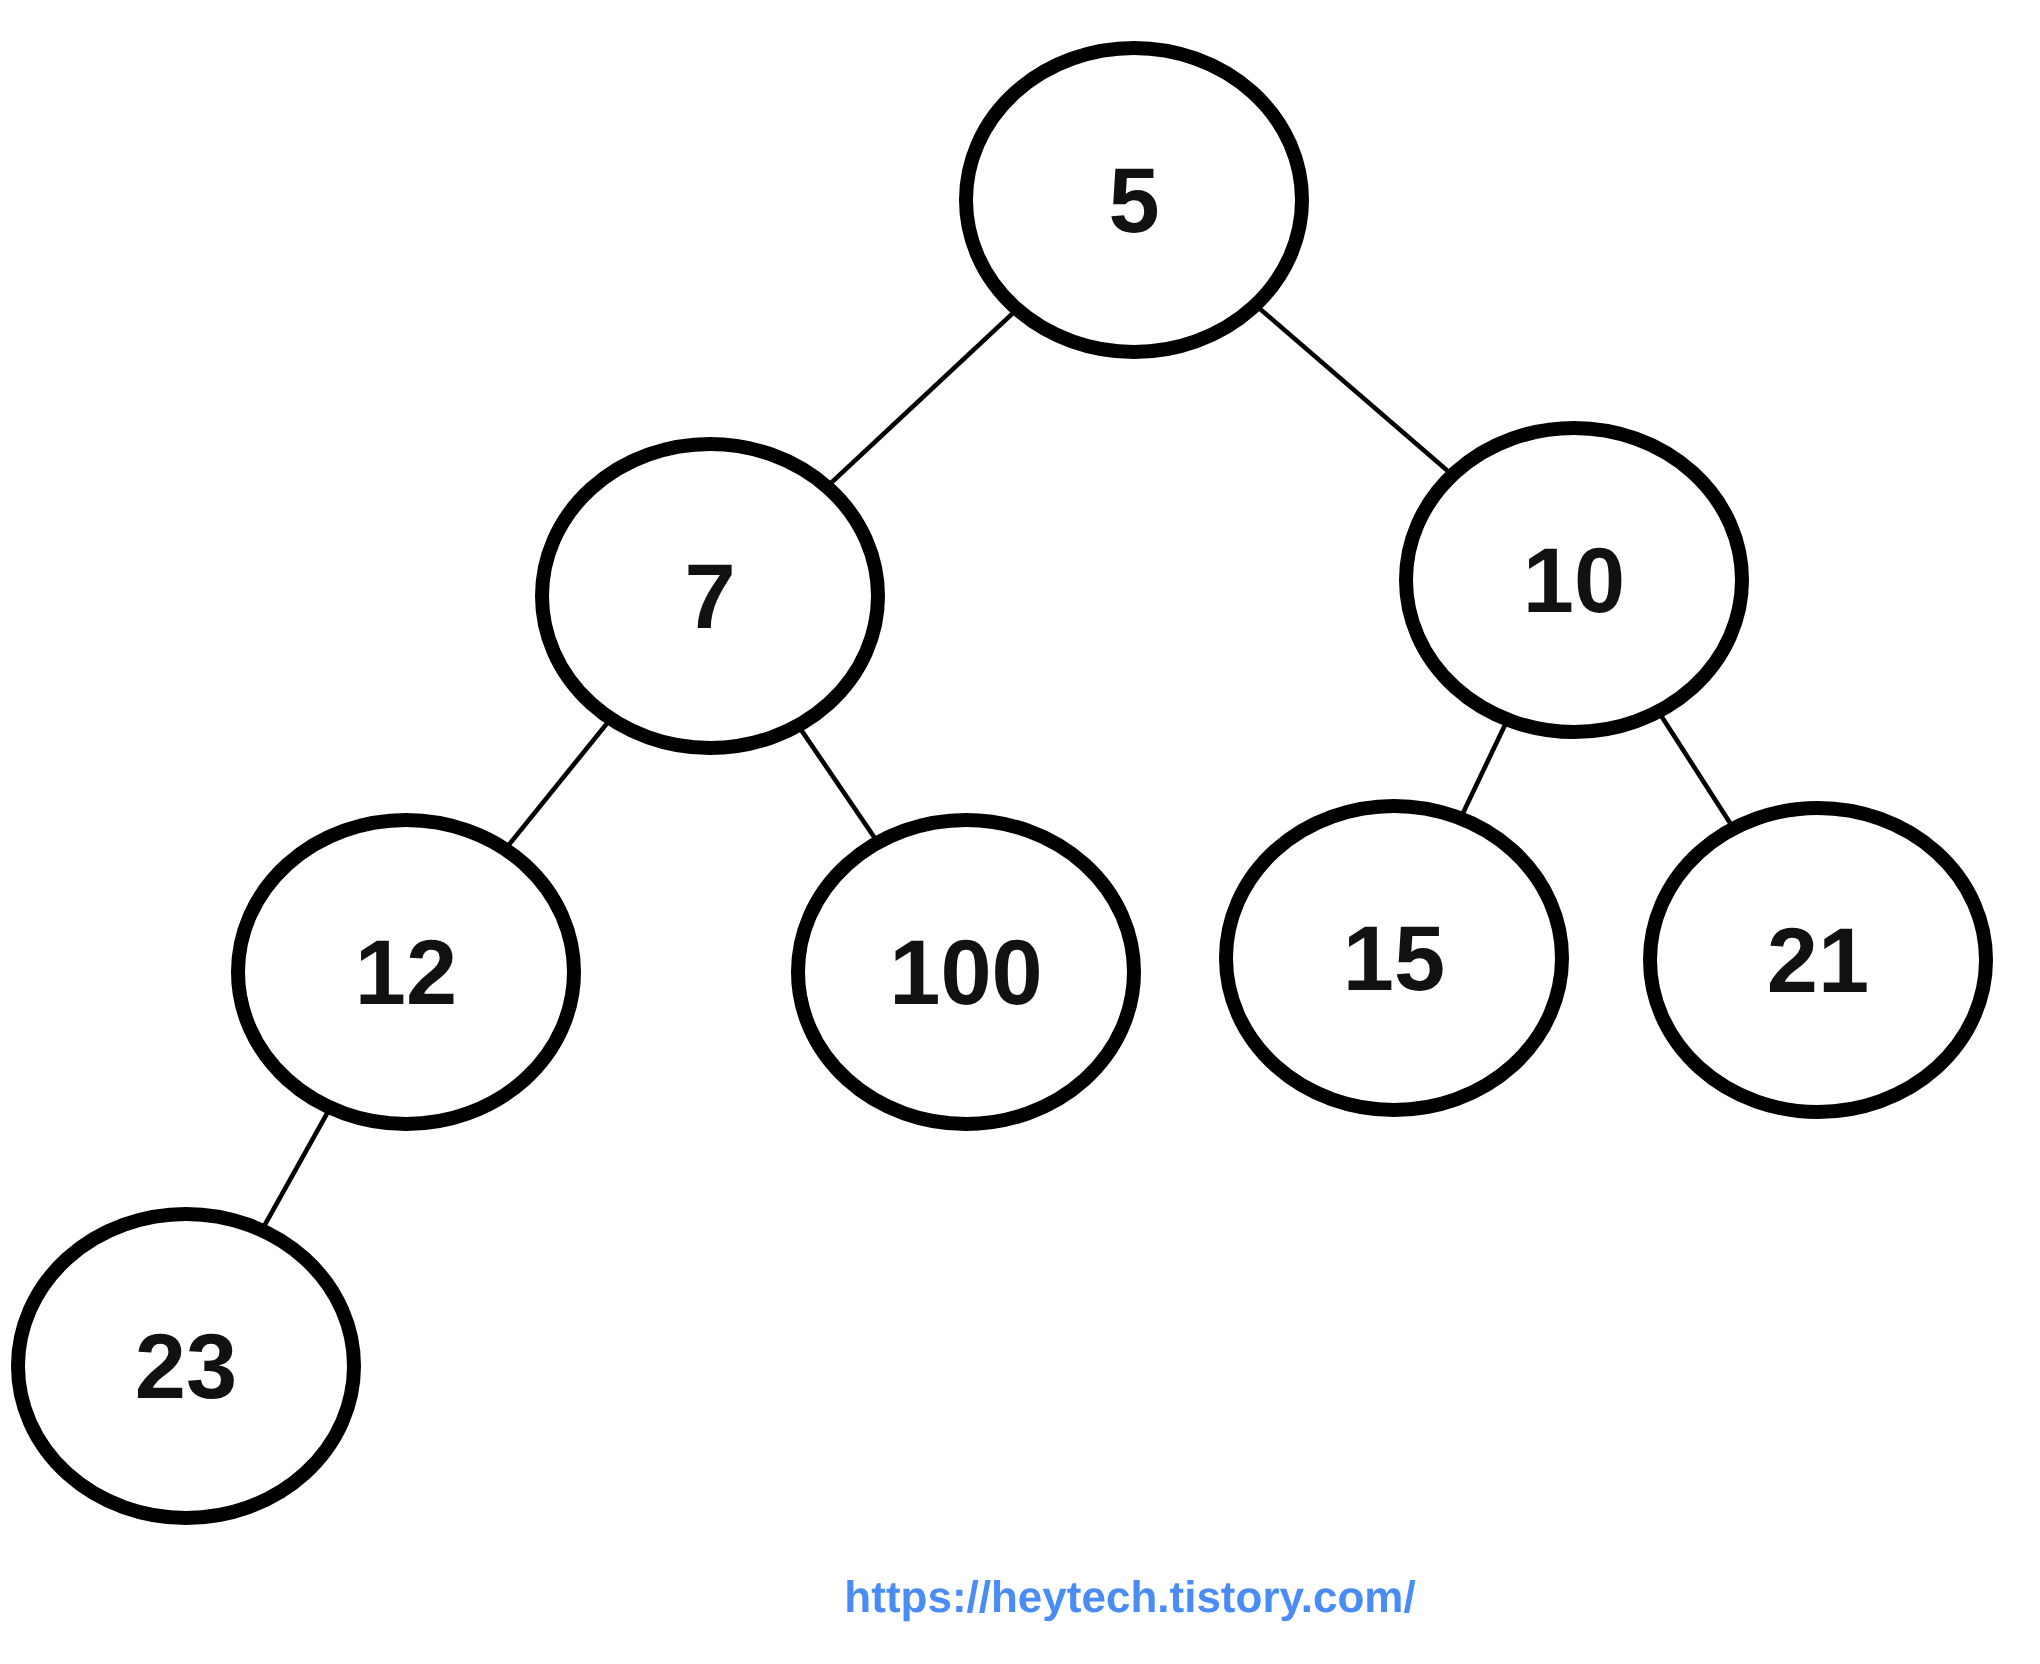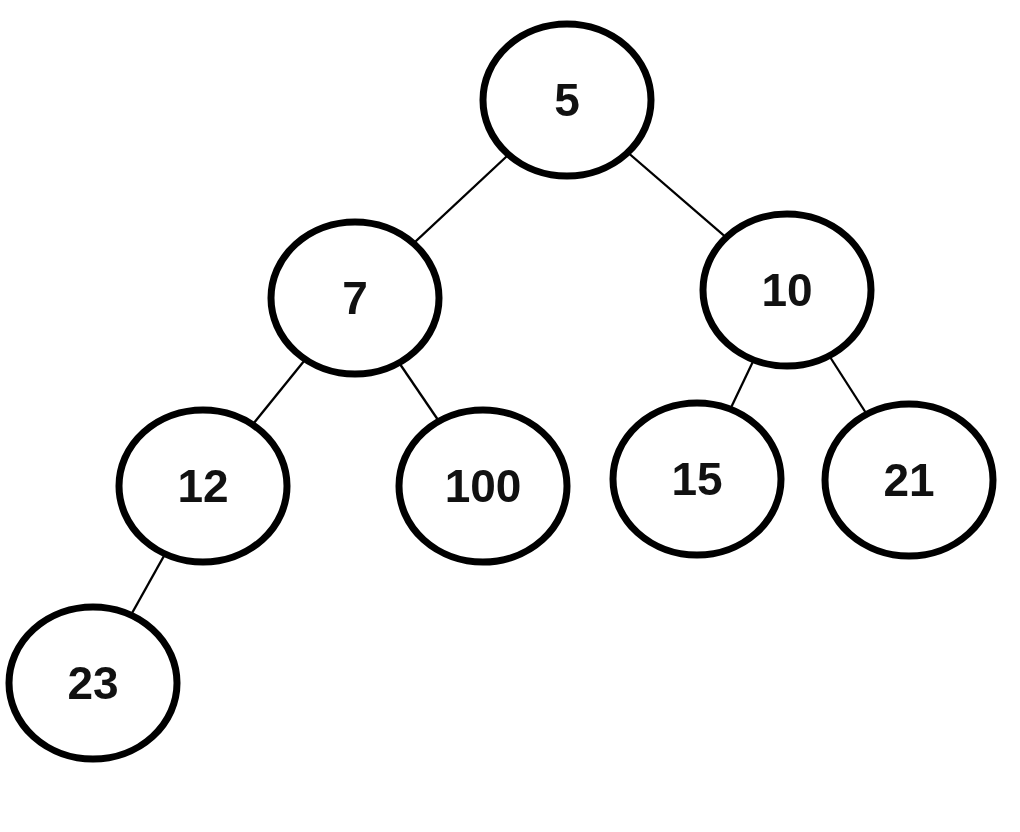--- a/index.html
+++ b/index.html
@@ -79,13 +79,14 @@
         <g>
           <ellipse cx="909" cy="480" rx="84" ry="76" fill="#ffffff" stroke="#000000" stroke-width="7"></ellipse>
           <text x="909" y="480" text-anchor="middle" dominant-baseline="central" class="node-label-text">21</text>
         </g>
         <g>
           <ellipse cx="93" cy="683" rx="84" ry="76" fill="#ffffff" stroke="#000000" stroke-width="7"></ellipse>
           <text x="93" y="683" text-anchor="middle" dominant-baseline="central" class="node-label-text">23</text>
         </g>
       </g>
   </svg>
+  <div class="footer-url" style="color: rgb(74, 140, 245);">https://heytech.tistory.com/</div>
 </div>
 
 </body></html>

